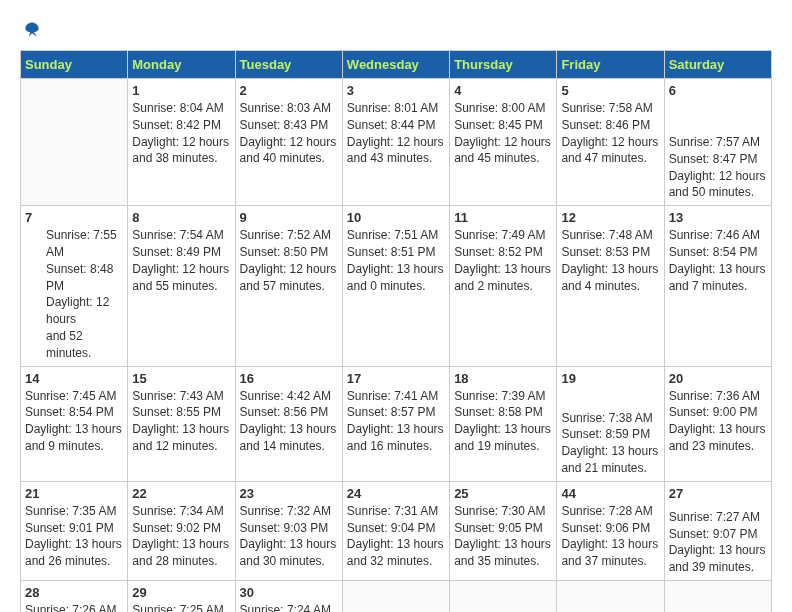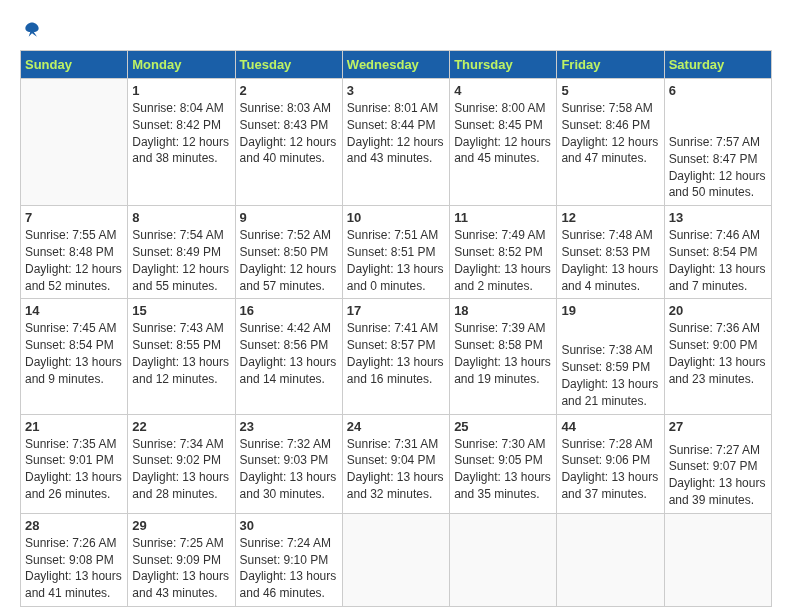--- a/index.html
+++ b/index.html
@@ -161,21 +161,21 @@
           <span class="day-number">6</span>
           <div class="day-info" style="white-space: pre-line; margin-top: 36px;">Sunrise: 7:57 AM
 Sunset: 8:47 PM
 Daylight: 12 hours
 and 50 minutes.</div>
         </td>
       </tr>
       <tr>
         <td>
           <span class="day-number">7</span>
-          <div class="day-info" style="white-space: pre-line;">Sunrise: 7:55 AM
+          <div class="day-info" style="white-space: pre-line; margin-left: 21px;">Sunrise: 7:55 AM
 Sunset: 8:48 PM
 Daylight: 12 hours
 and 52 minutes.</div>
         </td>
         <td>
           <span class="day-number">8</span>
           <div class="day-info" style="white-space: pre-line;">Sunrise: 7:54 AM
 Sunset: 8:49 PM
 Daylight: 12 hours
 and 55 minutes.</div>

